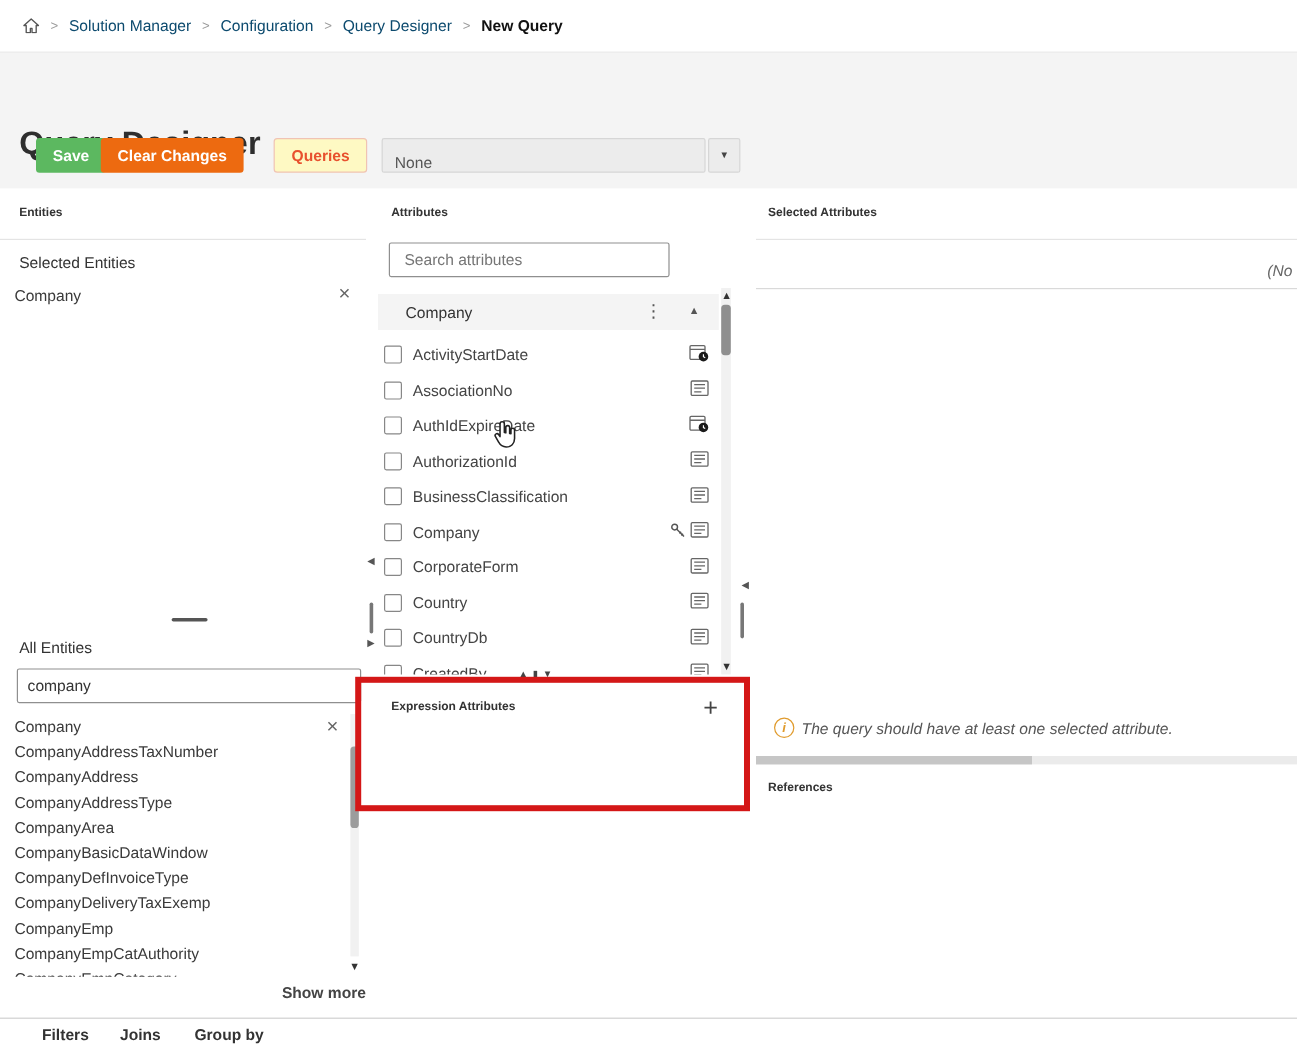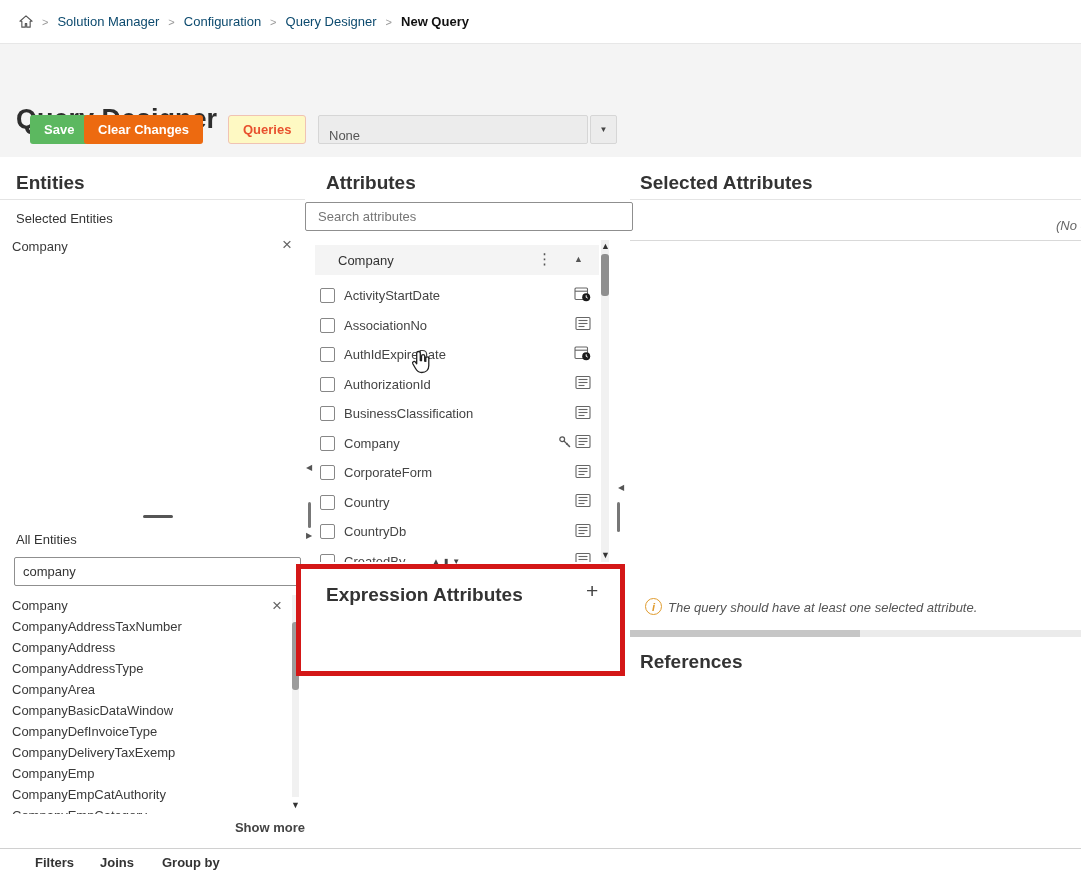--- a/index.html
+++ b/index.html
@@ -24,21 +24,21 @@
         font-family:inherit;font-size:13px;font-weight:600;cursor:pointer;padding:0 14px}
   #btn-save{left:30px;background:#5cb860;color:#fff}
   #btn-clear{left:84px;background:#ed6a10;color:#fff}
   #btn-queries{left:228px;background:#fef9c3;color:#e8512e;border:1px solid #f0c3b3}
   #query-select{position:absolute;left:318px;top:115px;width:270px;height:29px;background:#ececec;
         border:1px solid #d6d6d6;border-radius:2px;display:flex;align-items:flex-end;
         padding-left:10px;color:#555;cursor:pointer}
   #query-select-arrow{position:absolute;left:590px;top:115px;width:27px;height:29px;background:#ececec;
         border:1px solid #d6d6d6;border-radius:2px;color:#444;font-size:8px;cursor:pointer}
 
-  .panel-h{position:absolute;font-size:19px;font-weight:600;color:#333}
+  .panel-h{position:absolute;font-size:10px;font-weight:600;color:#333}
   .sub-h{position:absolute;font-size:13px;font-weight:400;color:#333}
   .hline{position:absolute;height:1px;background:#e4e4e4}
 
   
   #sel-entity-row{position:absolute;left:12px;top:239px;width:286px;color:#3a3a3a}
   .xicon{color:#666;font-size:17px;line-height:14px;cursor:pointer}
   #ent-drag{position:absolute;left:143px;top:515px;width:30px;height:3px;background:#555;border-radius:2px;cursor:row-resize}
   .search-input{position:absolute;height:29px;border:1px solid #8f8f8f;border-radius:2px;
         font-family:inherit;font-size:13px;color:#333;padding:0 8px;background:#fff}
   #entity-list{position:absolute;left:0;top:595px;width:290px;height:219px;overflow:hidden}
@@ -177,21 +177,21 @@
 </div>
 <span class="scroll-arrow" style="left:291px;top:801px">▼</span>
 
 <div id="show-more">Show more</div>
 
 <span class="splitter-arrow" style="left:306px;top:463px">◀</span>
 <div class="splitter-handle" style="left:308px;top:502px;height:26px"></div>
 <span class="splitter-arrow" style="left:306px;top:531px">▶</span>
 
 <div class="panel-h" style="left:326px;top:172px">Attributes</div>
-<input class="search-input" style="left: 305px; top: 202px; width: 328px; padding-left: 12px;" placeholder="Search attributes">
+<input class="search-input" style="left: 324px; top: 202px; width: 234px; padding-left: 12px;" placeholder="Search attributes">
 
 <div id="attr-group-header">
   <span class="gname">Company</span>
   <span id="attr-kebab">⋮</span>
   <span id="attr-collapse">▲</span>
 </div>
 
 <div id="attr-list">
   <div class="attr-row">
     <span class="checkbox"></span>

